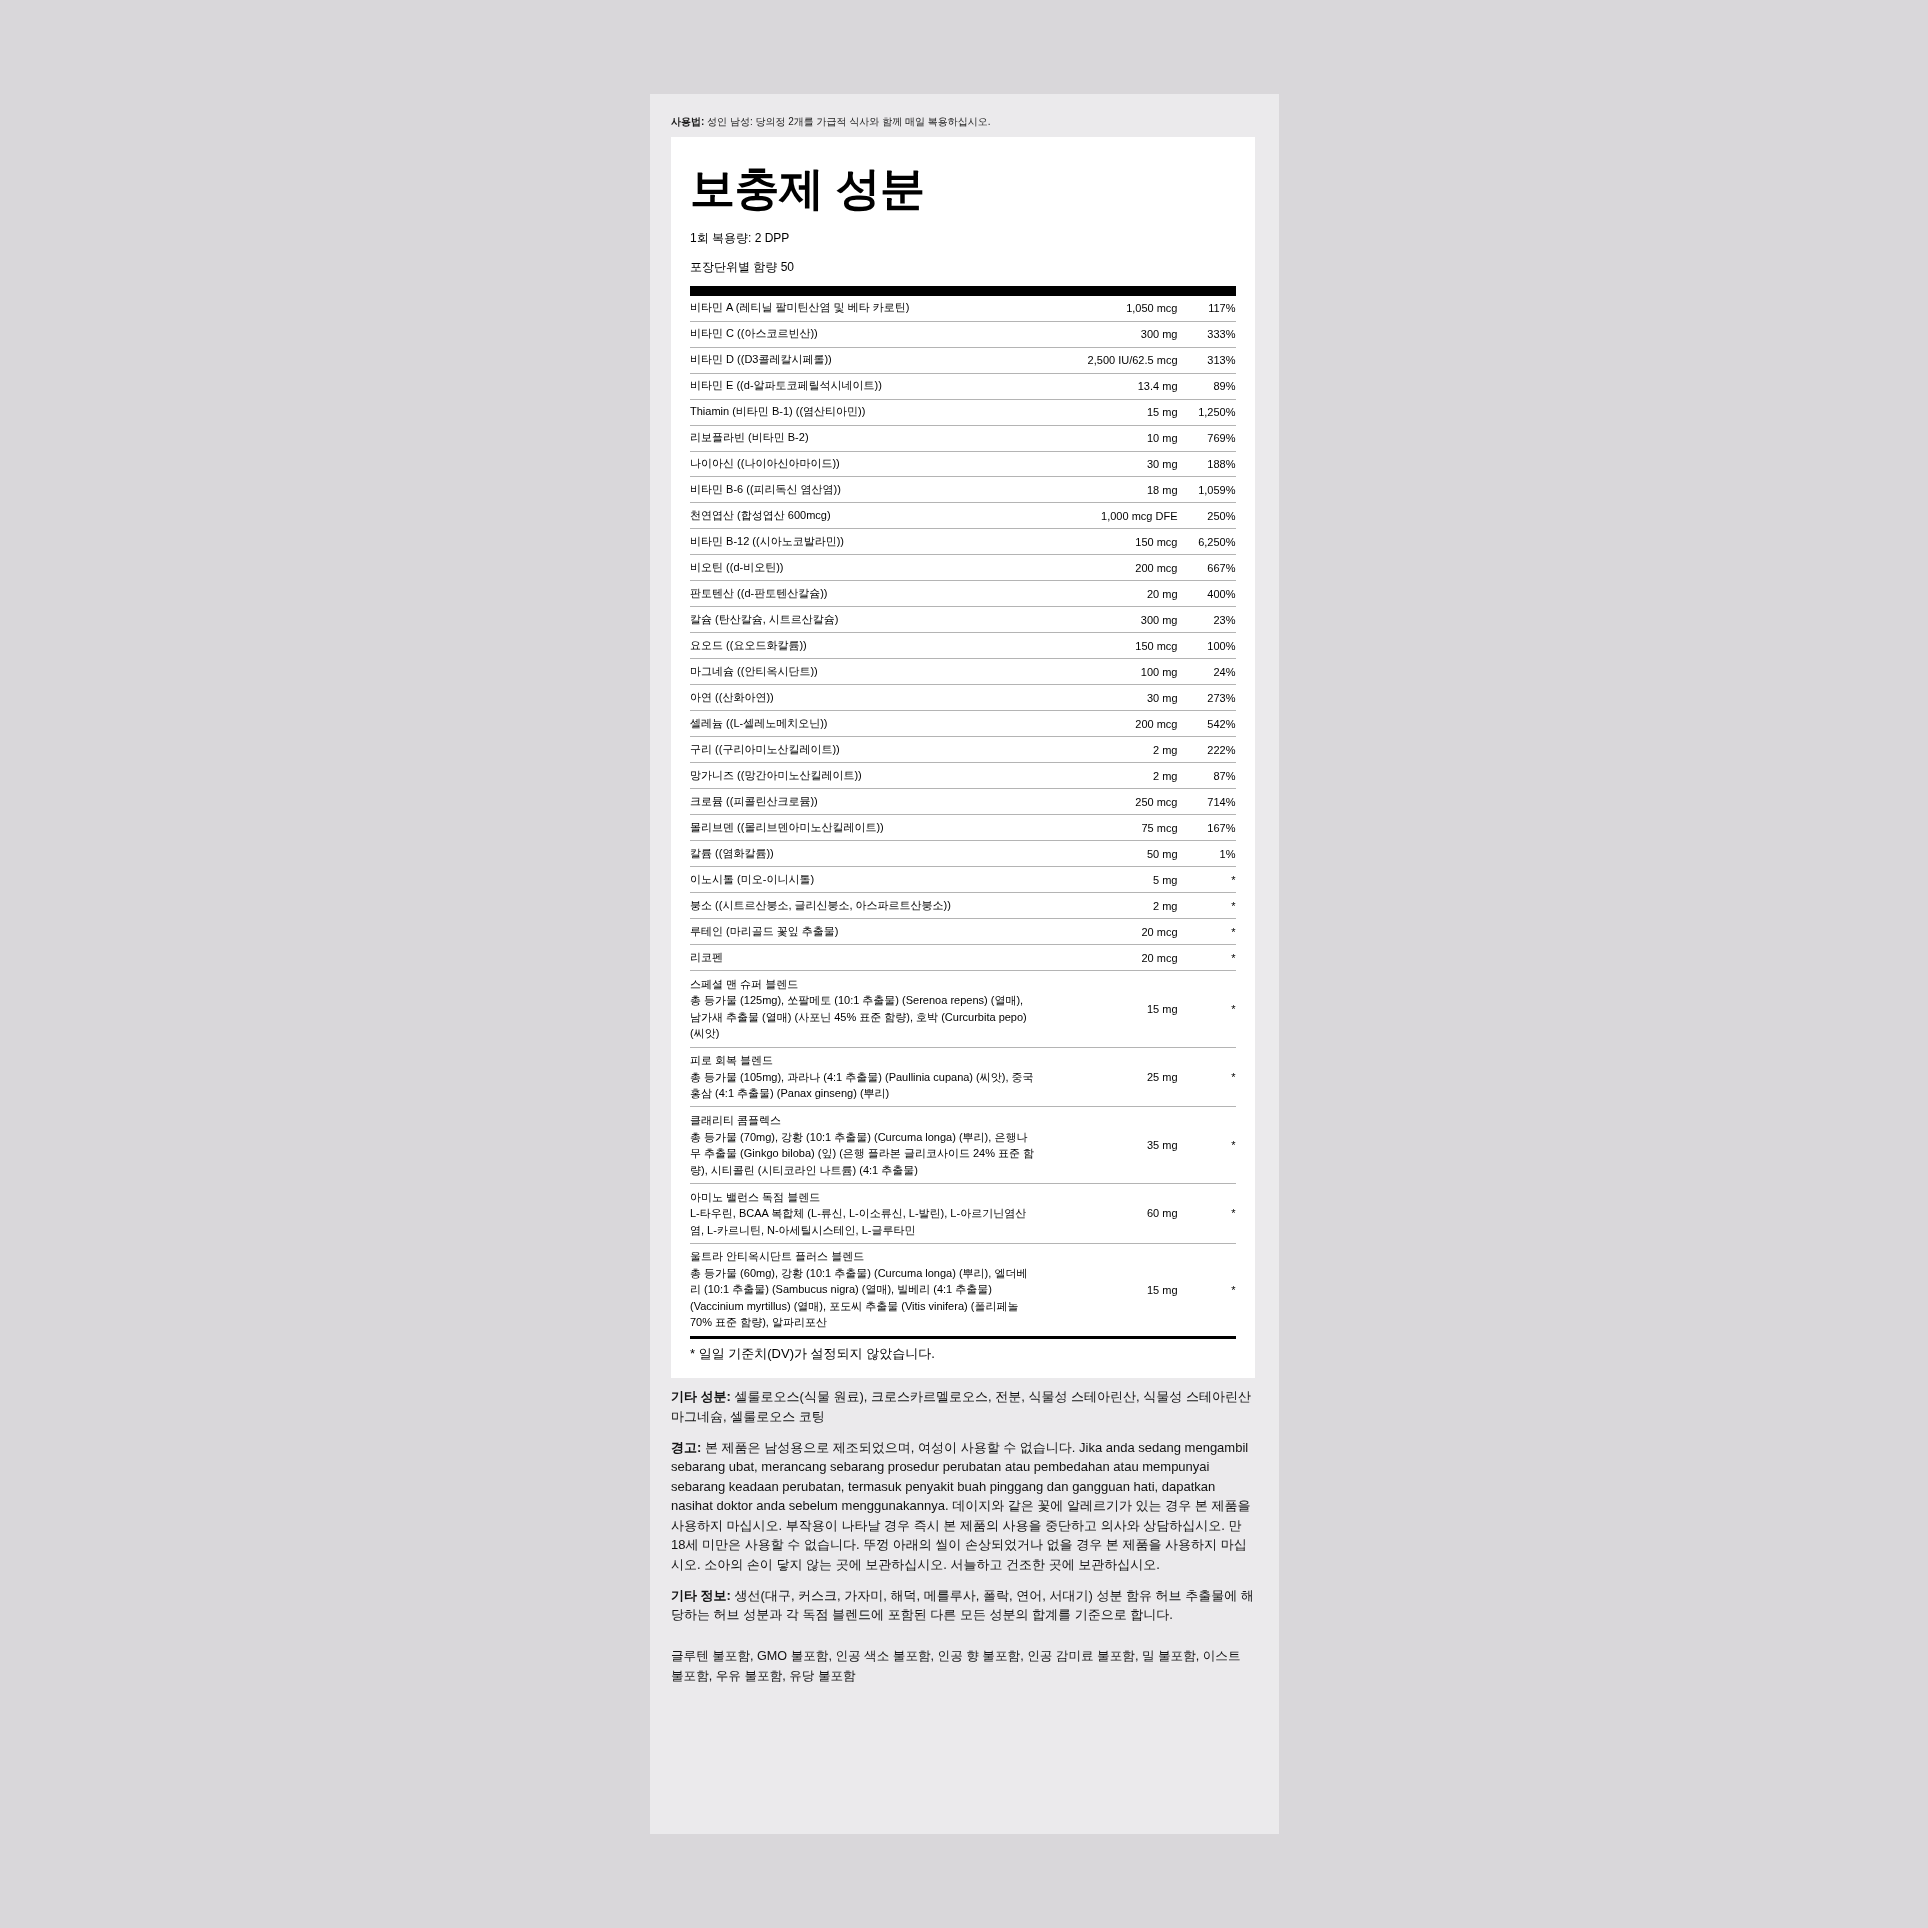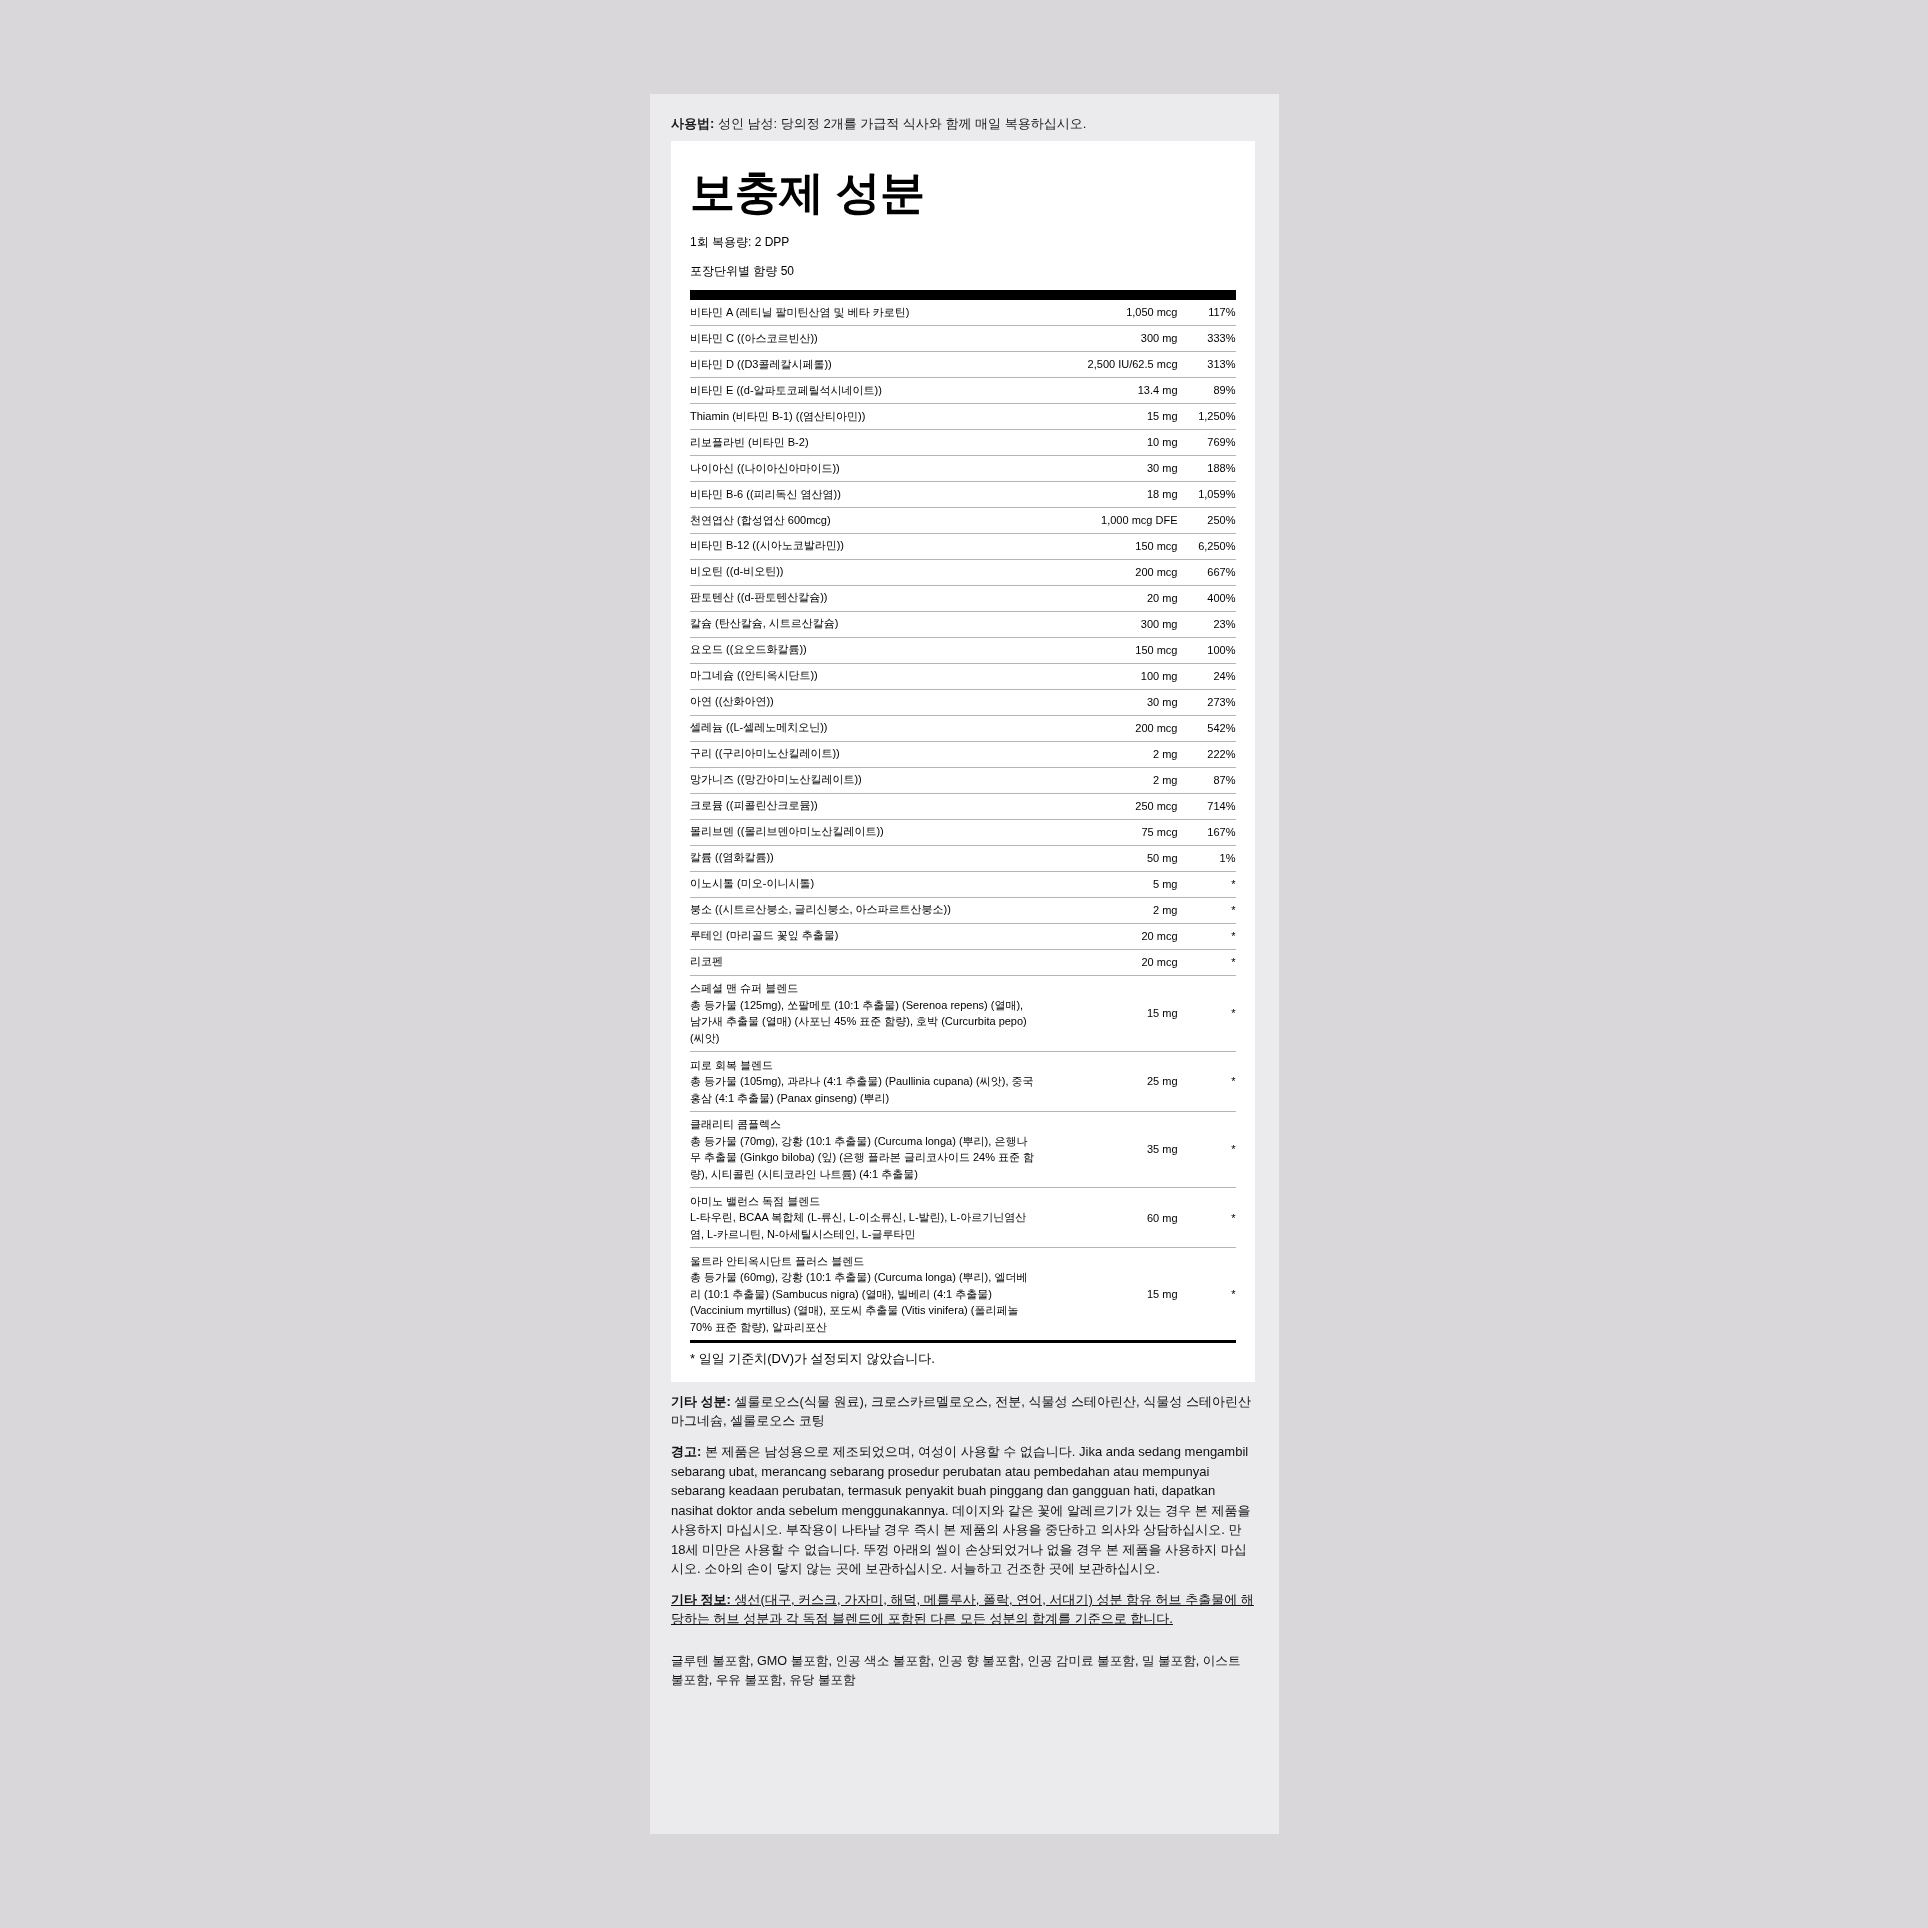--- a/index.html
+++ b/index.html
@@ -22,21 +22,21 @@
     background: #ebeaec;
   }
   .inner {
     position: absolute;
     left: 0;
     top: 0;
     width: 629px;
     padding: 0;
   }
   .directions {
-    font-size: 13px;
+    font-size: 10px;
     color: #1a1a1a;
     line-height: 1.45;
     padding: 21px 28px 7.5px 21px;
   }
   .directions b { font-weight: bold; }
 
   .panel {
     background: #ffffff;
     margin: 0 24.5px 0 21px;
     padding: 21px 19px 13px 19px;
@@ -100,21 +100,21 @@
   }
 
   .subsection {
     font-size: 13px;
     color: #111;
     line-height: 1.5;
     padding: 9.4px 24.5px 0 21px;
   }
   .subsection b { font-weight: bold; }
   .warning { padding-top: 11.3px; }
-  .otherinfo { padding-top: 11.3px; padding-bottom: 3.8px; text-decoration: underline; }
+  .otherinfo { padding-top: 11.3px; padding-bottom: 3.8px; }
 
   .freefrom {
     font-size: 12.6px;
     color: #111;
     line-height: 1.55;
     padding: 19px 28px 0 21px;
   }
 </style>
 </head>
 <body>

